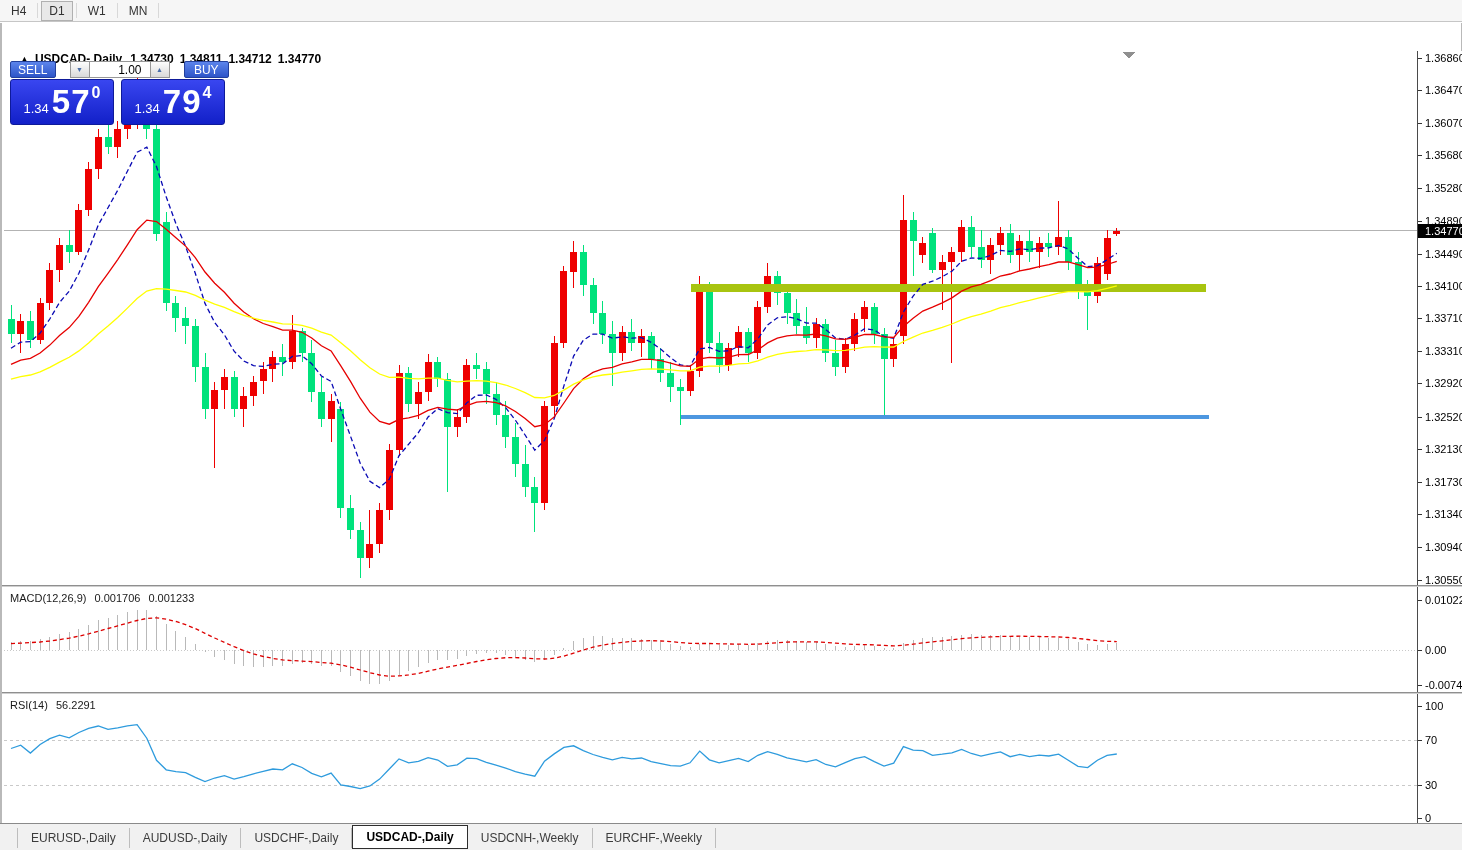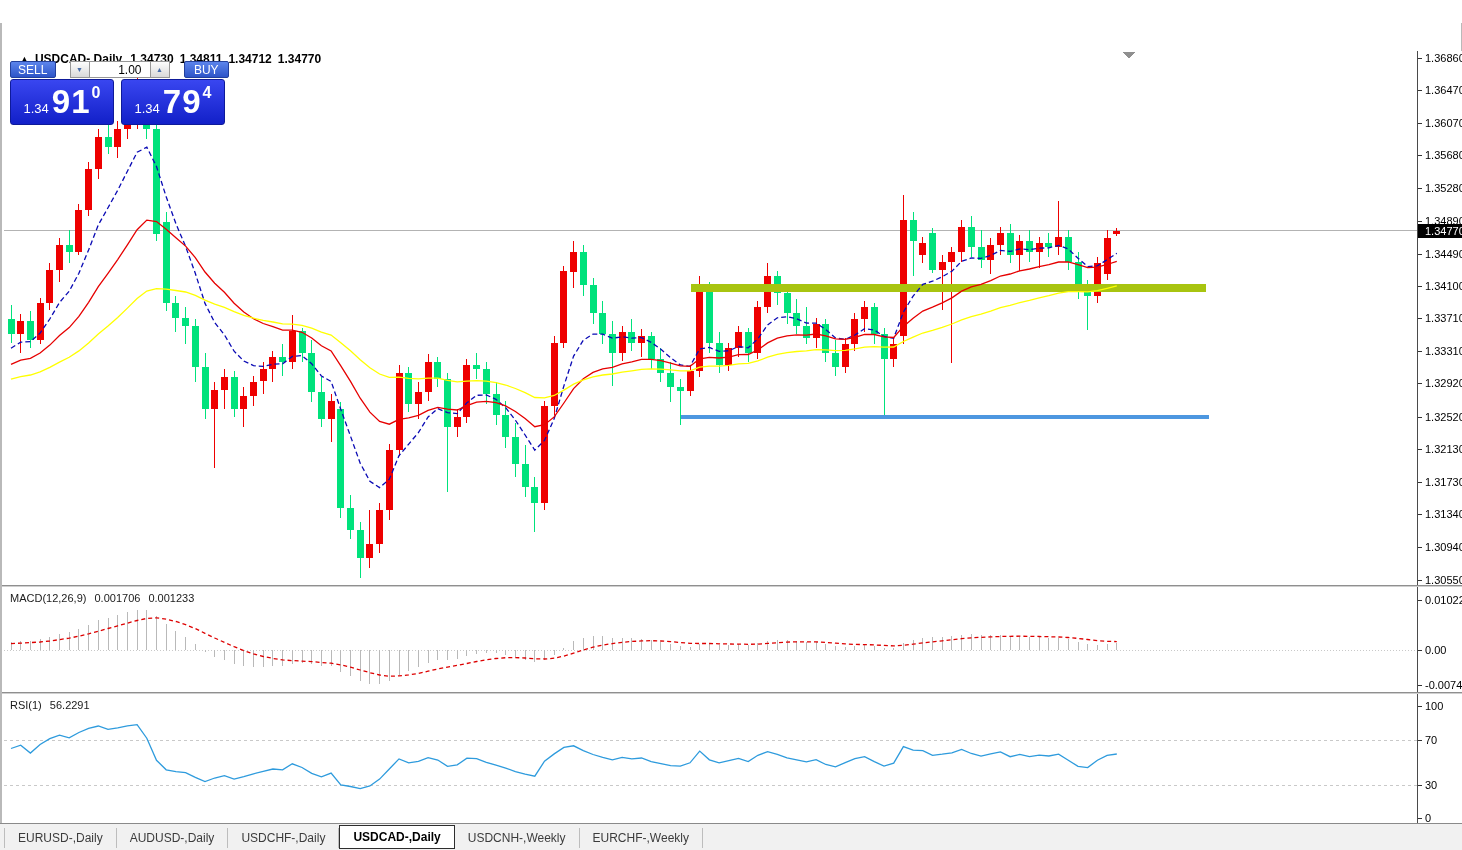--- a/index.html
+++ b/index.html
@@ -53,30 +53,40 @@
   .hsep{position:absolute;left:0;width:1462px;height:2px;background:#cfcfcf;border-top:1px solid #8f8f8f;box-sizing:border-box;z-index:7;}
   #sep1{top:562px;} #sep2{top:669px;}
   #dateline{position:absolute;left:0;top:805px;width:1462px;height:1px;background:#3c3c3c;z-index:7;}
 
   
   #date-axis{position:absolute;left:2px;top:806px;width:1413px;height:17px;background:#fff;z-index:4;}
   .dlabel{position:absolute;top:3px;font-size:11px;color:#000;white-space:nowrap;}
   .dtick{position:absolute;top:0;width:1px;height:4px;background:#333;}
 
   
-  #tabbar{position:absolute;left:0;top:823px;width:1462px;height:27px;background:#f1f1f1;border-top:1px solid #8a8a8a;display:flex;align-items:flex-end;padding-left:4px;box-sizing:border-box;z-index:8;}
+  #tabbar{position:absolute;left:0;top:823px;width:1462px;height:27px;background:#f1f1f1;border-top:1px solid #8a8a8a;display:flex;align-items:flex-end;padding-left:17px;box-sizing:border-box;z-index:8;}
   .tab{height:20px;display:inline-flex;align-items:center;padding:0 13px;font-size:12px;color:#3c3c3c;border-right:1px solid #bdbdbd;margin-bottom:2px;}
   .tab:first-child{border-left:1px solid #bdbdbd;}
   .tab.active{background:#fff;border:1px solid #2e2e2e;font-weight:bold;color:#000;height:22px;margin-bottom:1px;}
 </style>
 </head>
 <body>
 
 <div id="app">
 
+  <div id="toolbar">
+      <div class="tf-btn">H4</div>
+      <div class="tf-sep"></div>
+      <div class="tf-btn active">D1</div>
+      <div class="tf-sep"></div>
+      <div class="tf-btn">W1</div>
+      <div class="tf-sep"></div>
+      <div class="tf-btn">MN</div>
+      <div class="tf-sep"></div>
+    </div>
 
   <div id="window">
 
     <svg id="main-svg" viewBox="0 0 1413 535">
         <line x1="0" y1="179.9" x2="1413" y2="179.9" stroke="#B3B3B3" stroke-width="1"></line>
         <g>
           <line x1="7" y1="253.5" x2="7" y2="291.6" stroke="#00E27C" stroke-width="1"></line>
           <rect x="3.5" y="268.4" width="7" height="14.9" fill="#00E27C"></rect>
           <line x1="16.7" y1="262.6" x2="16.7" y2="301.5" stroke="#EE0000" stroke-width="1"></line>
           <rect x="13.2" y="270.1" width="7" height="13.2" fill="#EE0000"></rect>
@@ -456,39 +466,39 @@
         <div class="oc-vol">
           <div class="spin">▼</div>
           <input id="vol" value="1.00" style="">
           <div class="spin">▲</div>
         </div>
         <div class="oc-btn">BUY</div>
       </div>
       <div class="oc-prices">
         <div class="price-box">
           <span class="p-small">1.34</span>
-          <span class="p-big">91</span>
+          <span class="p-big">57</span>
           <span class="p-sup">0</span>
         </div>
         <div class="price-box">
           <span class="p-small">1.34</span>
           <span class="p-big">79</span>
           <span class="p-sup">4</span>
         </div>
       </div>
     </div>
 
     <div id="macd-label" class="ind-label">
       <span>MACD(12,26,9)</span>
       <span>0.001706</span>
       <span>0.001233</span>
     </div>
 
     <div id="rsi-label" class="ind-label">
-      <span>RSI(1)</span>
+      <span>RSI(14)</span>
       <span>56.2291</span>
     </div>
 
     <div id="axis-col">
       <div id="bid-tag" style="top: 172.9px;">1.34770</div>
     <div class="axlabel" style="top: 0.5px;">1.36860</div>
         <div class="axlabel" style="top: 32.8px;">1.36470</div>
         <div class="axlabel" style="top: 65.9px;">1.36070</div>
         <div class="axlabel" style="top: 98.1px;">1.35680</div>
         <div class="axlabel" style="top: 131.2px;">1.35280</div>

